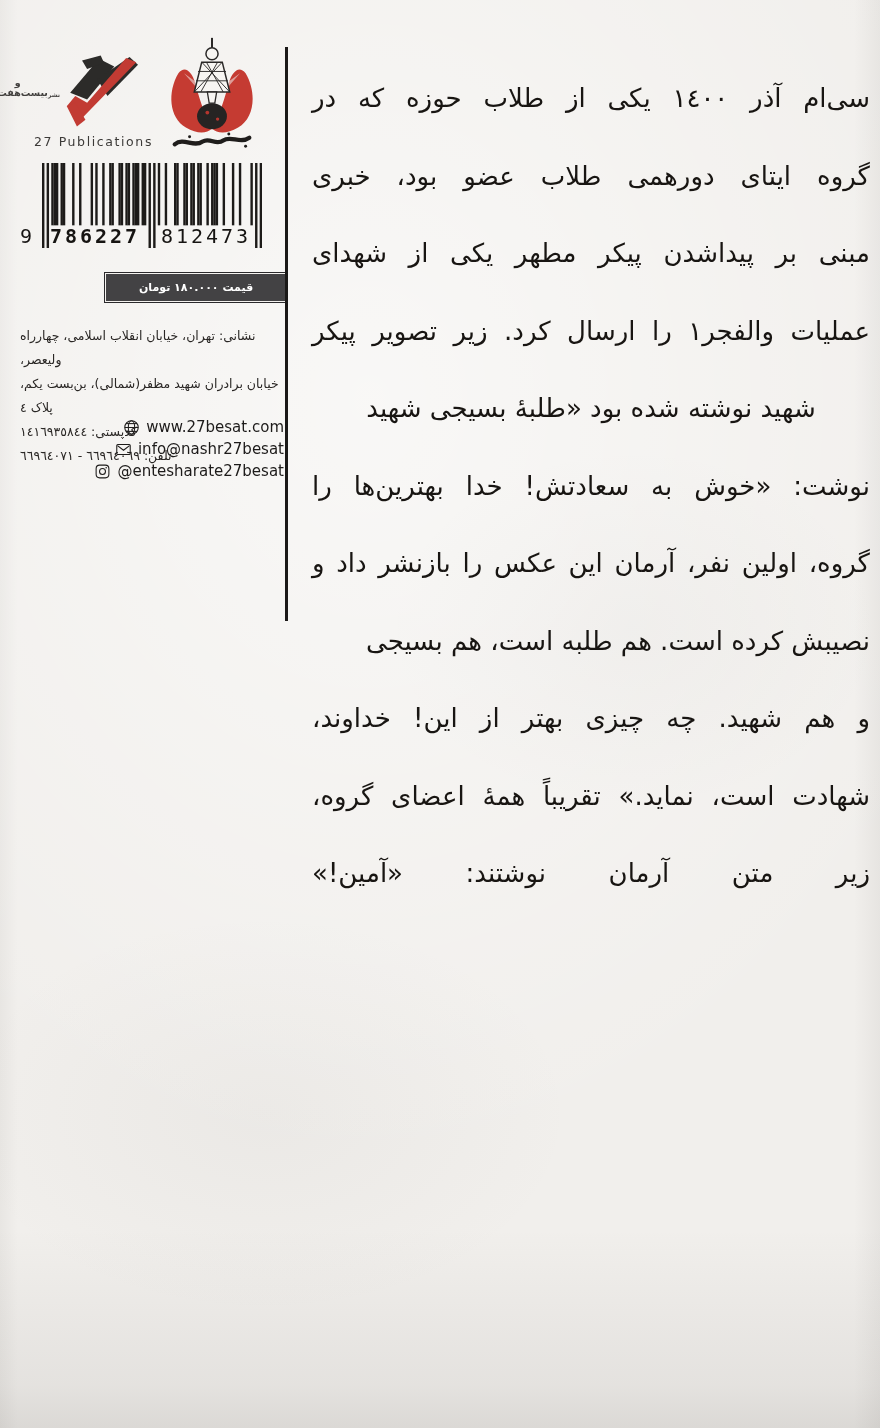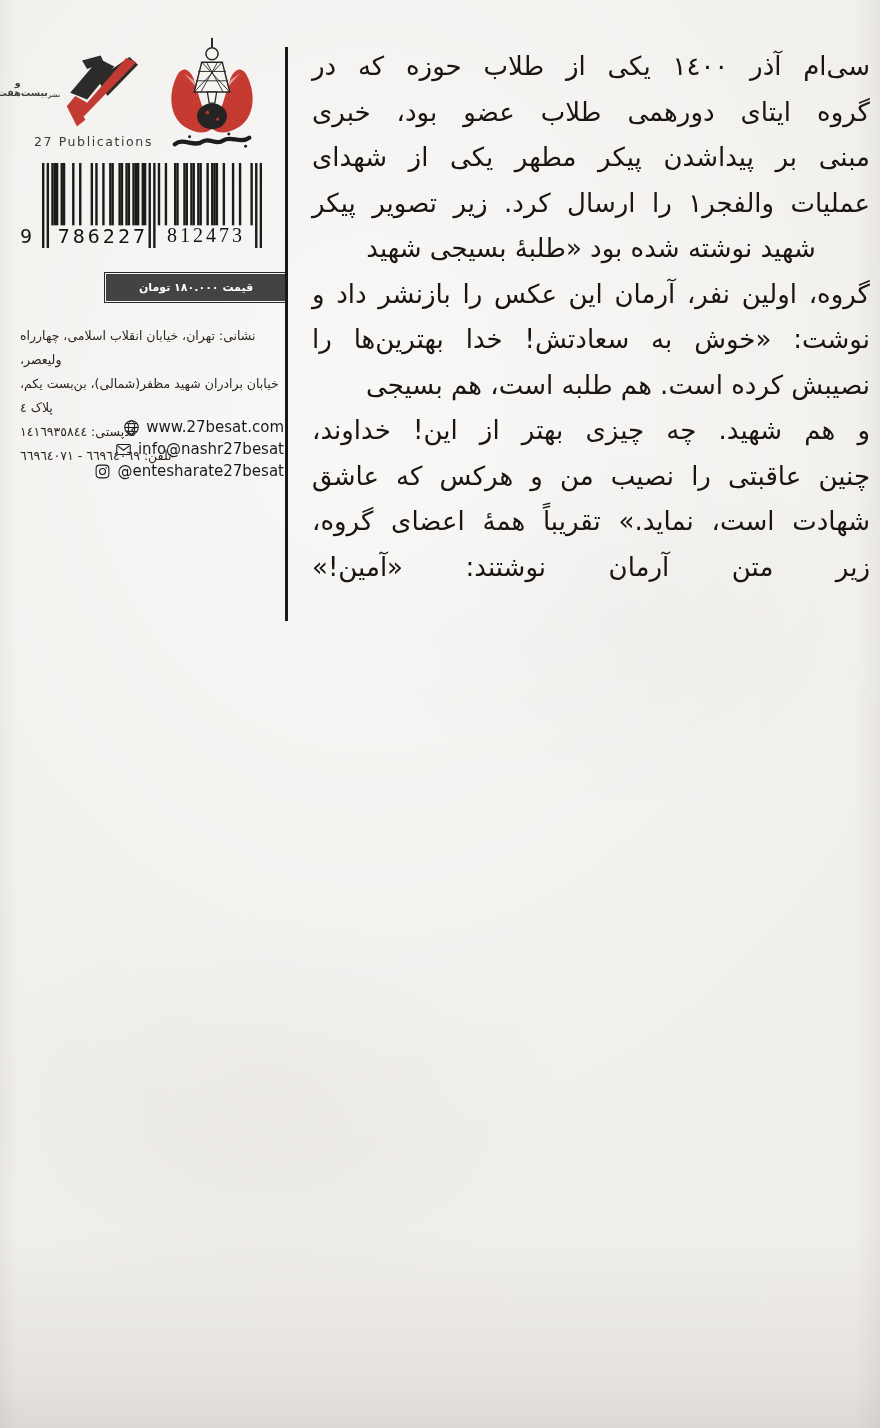--- a/index.html
+++ b/index.html
@@ -30,22 +30,22 @@
   .logo27-fa span{font-size:9.5px;}
   .logo27-caption{position:absolute;left:2px;top:82px;width:124px;font-size:12.5px;letter-spacing:1.6px;color:#3c3a38;white-space:nowrap;margin-left:6px;}
   .logo-tulip{position:absolute;left:142px;top:0px;width:100px;height:126px;}
   .logo-tulip svg{width:100%;height:100%;}
 
   
   .barcode-block{position:absolute;left:0;top:163px;width:252px;height:90px;}
   .barcode-block svg{position:absolute;left:22px;top:0;width:220px;height:85px;fill:#1d1b19;}
   .bc-num{position:absolute;top:61px;font-family:"DejaVu Sans Mono",monospace;font-size:20px;color:#161412;letter-spacing:2px;}
   .bc-prefix{left:0;}
-  .bc-left{left:34px;width:94px;text-align:right;letter-spacing:3px;}
-  .bc-right{left:138px;width:96px;text-align:center;letter-spacing:3px;font-family:Liberation Serif, serif;}
+  .bc-left{left:28px;width:94px;text-align:center;letter-spacing:3px;font-weight:bold;}
+  .bc-right{left:138px;width:96px;text-align:center;letter-spacing:3px;}
 
   
   .price-band{
     position:absolute;left:84px;top:272px;width:182px;height:29px;
     background:#434244;border:1px solid #2b2a2c;box-shadow:0 0 0 1px #f5f3f0 inset;
     color:#fff;display:flex;align-items:center;justify-content:center;
     direction:rtl;font-size:11px;font-weight:bold;letter-spacing:.3px;
   }
 
   
@@ -57,21 +57,21 @@
   .contact-row svg{width:17px;height:17px;stroke:#1d1b1a;stroke-width:1.5;fill:none;}
 
   
   .divider{position:absolute;left:285px;top:47px;width:2.5px;height:574px;background:#1b1918;}
 
   
   .main-text{
     position:absolute;left:312px;top:44px;width:558px;
     direction:rtl;font-size:26px;line-height:45.5px;color:#181512;
   }
-  .main-text .line{text-align:justify;text-align-last:justify;white-space:nowrap;}
+  .main-text .line{text-align:justify;text-align-last:justify;white-space:nowrap;margin-top:32px;}
   .main-text .line:nth-child(5){text-align-last:center;}
   .main-text .line:nth-child(8){text-align-last:right;}
   .main-text .line:nth-child(13){text-align-last:center;}
 </style>
 </head>
 <body>
 
 <div class="page">
 
   <div class="left-col">
@@ -208,22 +208,21 @@
   </div>
 
   <div class="divider"></div>
 
   <div class="main-text">
     <div class="line">سی‌ام آذر ١٤٠٠ یکی از طلاب حوزه که در</div>
     <div class="line">گروه ایتای دورهمی طلاب عضو بود، خبری</div>
     <div class="line">مبنی بر پیداشدن پیکر مطهر یکی از شهدای</div>
     <div class="line">عملیات والفجر١ را ارسال کرد. زیر تصویر پیکر</div>
     <div class="line">شهید نوشته شده بود «طلبهٔ بسیجی شهید</div>
+    <div class="line">نوشت: «خوش به سعادتش! خدا بهترین‌ها را</div>
     <div class="line">گروه، اولین نفر، آرمان این عکس را بازنشر داد و</div>
-    <div class="line">نوشت: «خوش به سعادتش! خدا بهترین‌ها را</div>
     <div class="line">نصیبش کرده است. هم طلبه است، هم بسیجی</div>
     <div class="line">و هم شهید. چه چیزی بهتر از این! خداوند،</div>
-    <div class="line">چنین عاقبتی را نصیب من و هرکس که عاشق</div>
     <div class="line">شهادت است، نماید.» تقریباً همهٔ اعضای گروه،</div>
     <div class="line">زیر متن آرمان نوشتند: «آمین!»</div>
   </div>
 
 </div>
 
 </body></html>

